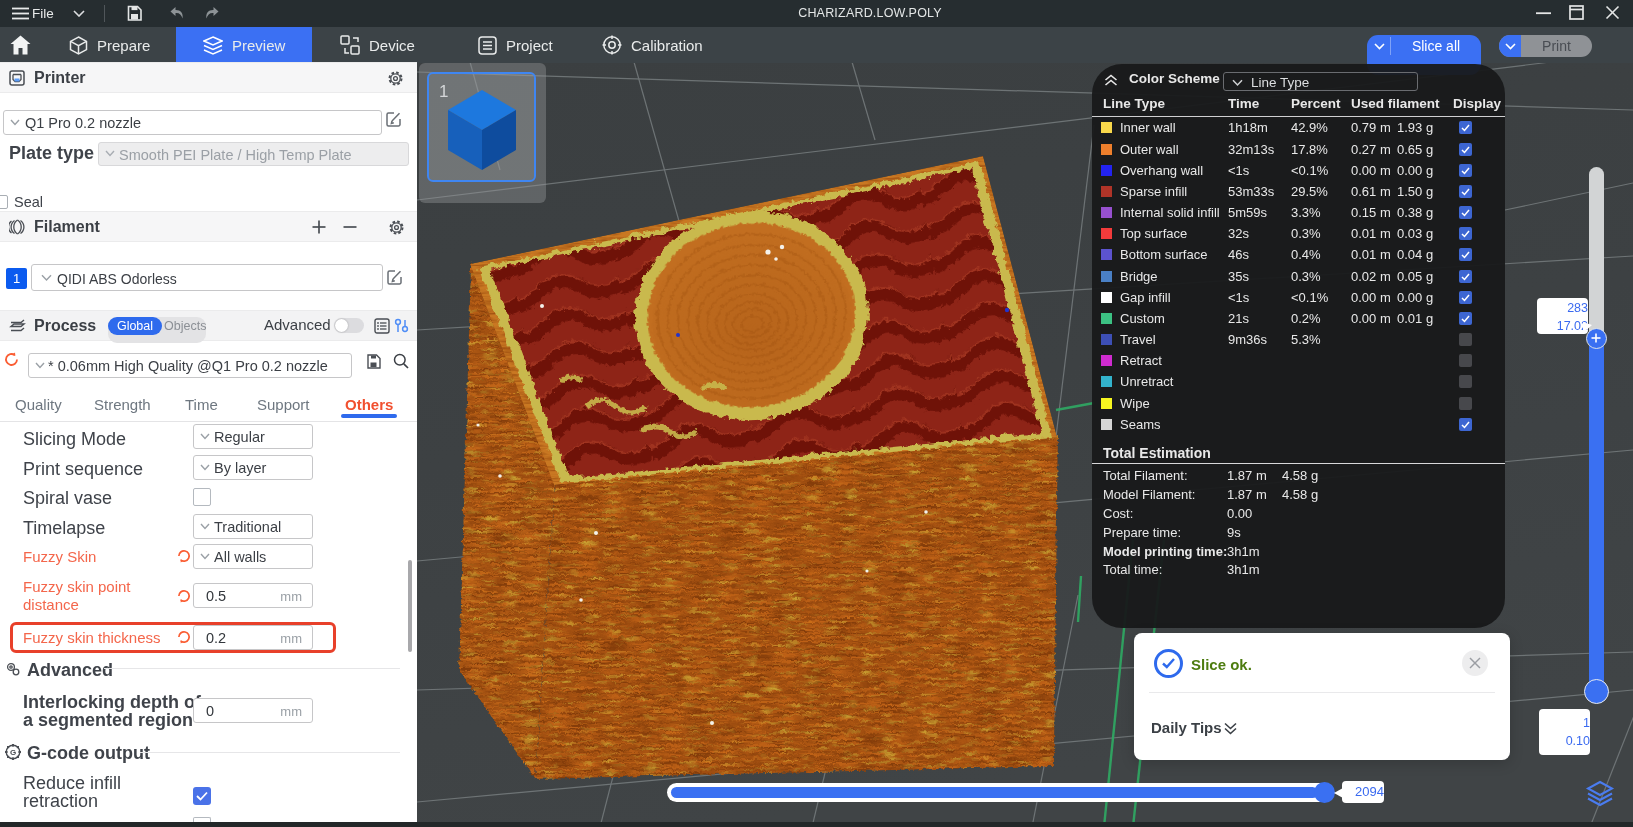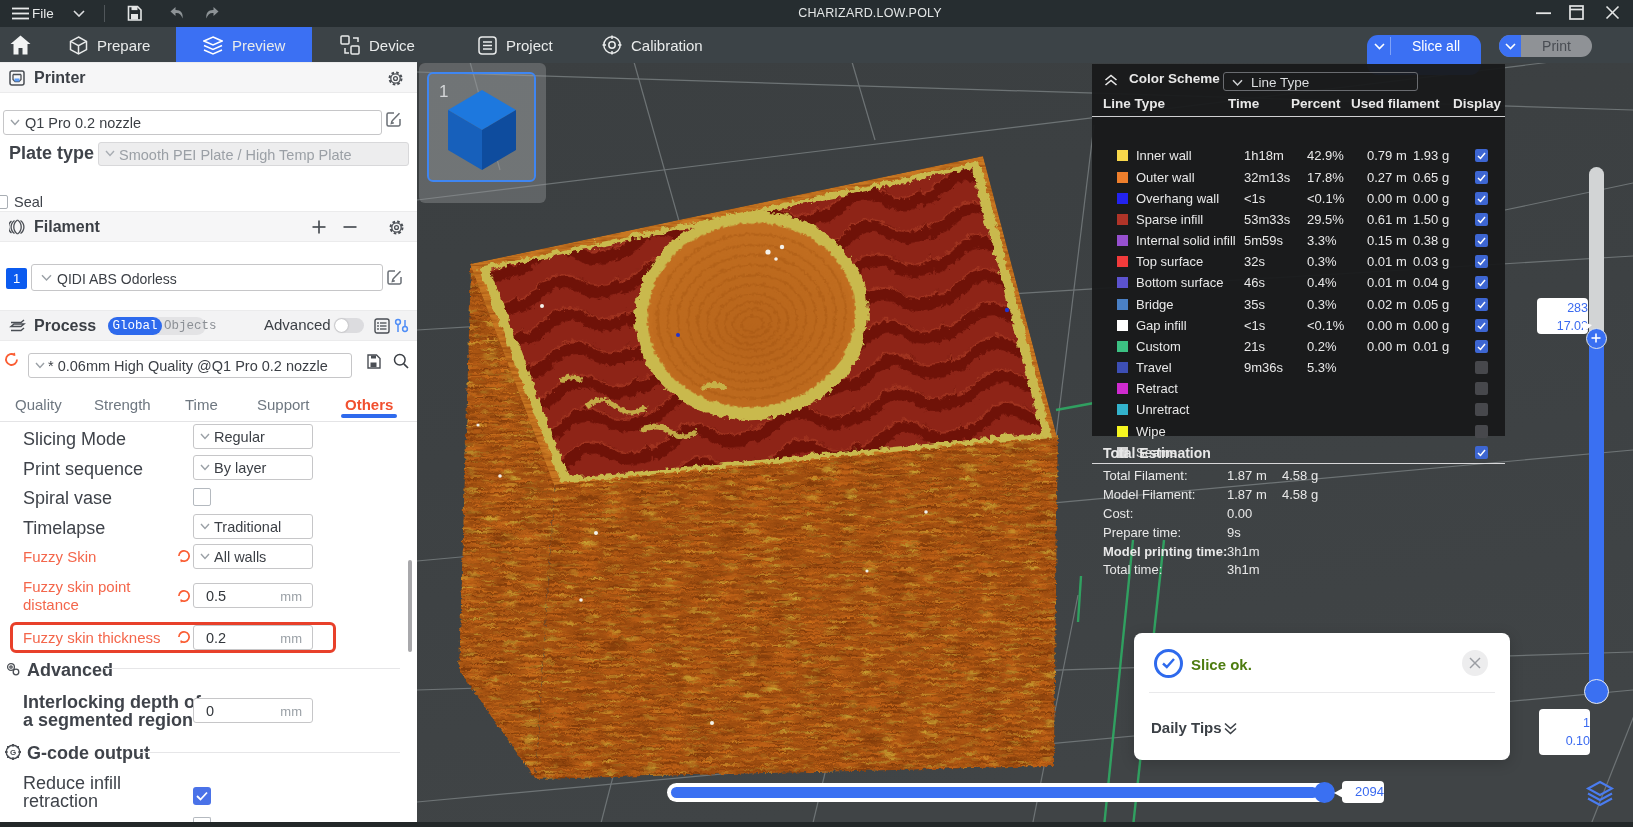--- a/index.html
+++ b/index.html
@@ -15,22 +15,22 @@
   .shead { position:absolute; left:0; width:417px; height:31px; background:#f6f6f7; border-top:1px solid #ebebec; border-bottom:1px solid #ebebec; }
   .shead .t { position:absolute; left:34px; top:6px; font-size:16px; font-weight:700; color:#3b3f45; }
   .selbox { position:absolute; border:1px solid #c6c6c8; border-radius:3px; background:#fff; font-size:14.5px; color:#3b3f45; }
   .selbox .chev { position:absolute; left:6px; top:50%; margin-top:-4px; }
   .lab { position:absolute; font-size:18px; color:#3f434a; white-space:nowrap; }
   .olab { position:absolute; font-size:15px; color:#f4664b; white-space:nowrap; }
   .mm { position:absolute; right:10px; top:50%; transform:translateY(-50%); font-size:13px; color:#9aa0a6; }
   .inbox { position:absolute; left:193px; width:120px; height:25px; border:1px solid #c6c6c8; border-radius:3px; background:#fff; font-size:14.5px; color:#33373c; }
   .inbox .v { position:absolute; left:12px; top:4px; }
   
-  #rpanel { position:absolute; left:1092px; top:64px; width:413px; height:372px; background:rgba(24,25,26,0.95); color:#e8e8e8; font-size:13px; }
-  .rrow { position:absolute; left:16px; width:413px; height:21px; white-space:nowrap;margin-top:28px; }
+  #rpanel { position:absolute; left:1092px; top:64px; width:413px; height:564px; background:rgba(24,25,26,0.95); color:#e8e8e8; font-size:13px;border-radius:30px; }
+  .rrow { position:absolute; left:0; width:413px; height:21px; white-space:nowrap; }
   .sw { position:absolute; left:9px; top:5px; width:11px; height:11px; }
   .rname { position:absolute; left:28px; top:3px; }
   .rtime { position:absolute; left:136px; top:3px; }
   .rpct { position:absolute; left:199px; top:3px; }
   .rm { position:absolute; left:259px; top:3px; }
   .rg { position:absolute; left:305px; top:3px; }
   .rchk { position:absolute; left:367px; top:4px; width:13px; height:13px; border-radius:2px; }
   .chk-on { background:#3d66d2; }
   .chk-off { background:#47484c; }
   .white-tip { position:absolute; background:#fff; border-radius:4px; color:#3a6af0; text-align:right; font-size:12.5px; line-height:1.45; }
@@ -359,21 +359,21 @@
 
   <div class="shead" style="top:247px;background:#f3f3f4;">
     <svg class="abs" style="left:9px;top:8px" width="17" height="14" viewBox="0 0 17 14">
           <g fill="none" stroke="#4a4e54" stroke-width="1.4">
             <path d="M2,3.5 h10 l3,-2.5"></path>
             <path d="M2,7.5 h10 l3,-2.5 h-10 l-3,2.5 z" fill="#e8e8ea"></path>
             <path d="M2,11.5 h10 l3,-2.5"></path>
           </g>
         </svg>
     <div class="t">Process</div>
-    <div class="abs" style="left:108px;top:6px;width:98px;height:18px;background:#e3e3e5;border-radius:9px;font-family:Liberation Mono, monospace;">
+    <div class="abs" style="left:108px;top:6px;width:98px;height:26px;background:#e3e3e5;border-radius:9px;">
       <div class="abs" style="left:0;top:0;width:54px;height:18px;background:#2e6aed;border-radius:9px;color:#fff;font-size:12.5px;text-align:center;line-height:18px;">Global</div>
       <div class="abs" style="left:56px;top:0;width:42px;height:18px;color:#8b8f95;font-size:12.5px;text-align:center;line-height:18px;">Objects</div>
     </div>
     <div class="abs" style="left:264px;top:5px;font-size:15px;color:#3b3f45;">Advanced</div>
     <div class="abs" style="left:334px;top:7px;width:30px;height:15px;background:#dcdcdf;border-radius:8px;">
           <div class="abs" style="left:1px;top:1px;width:13px;height:13px;background:#fff;border-radius:50%;box-shadow:0 0 2px rgba(0,0,0,0.3);"></div>
         </div>
     <svg class="abs" style="left:374px;top:7px" width="16" height="16" viewBox="0 0 16 16">
           <rect x="1" y="1" width="14" height="14" rx="2" fill="none" stroke="#4a4e54" stroke-width="1.4"></rect>
           <g stroke="#4a4e54" stroke-width="1.3">

